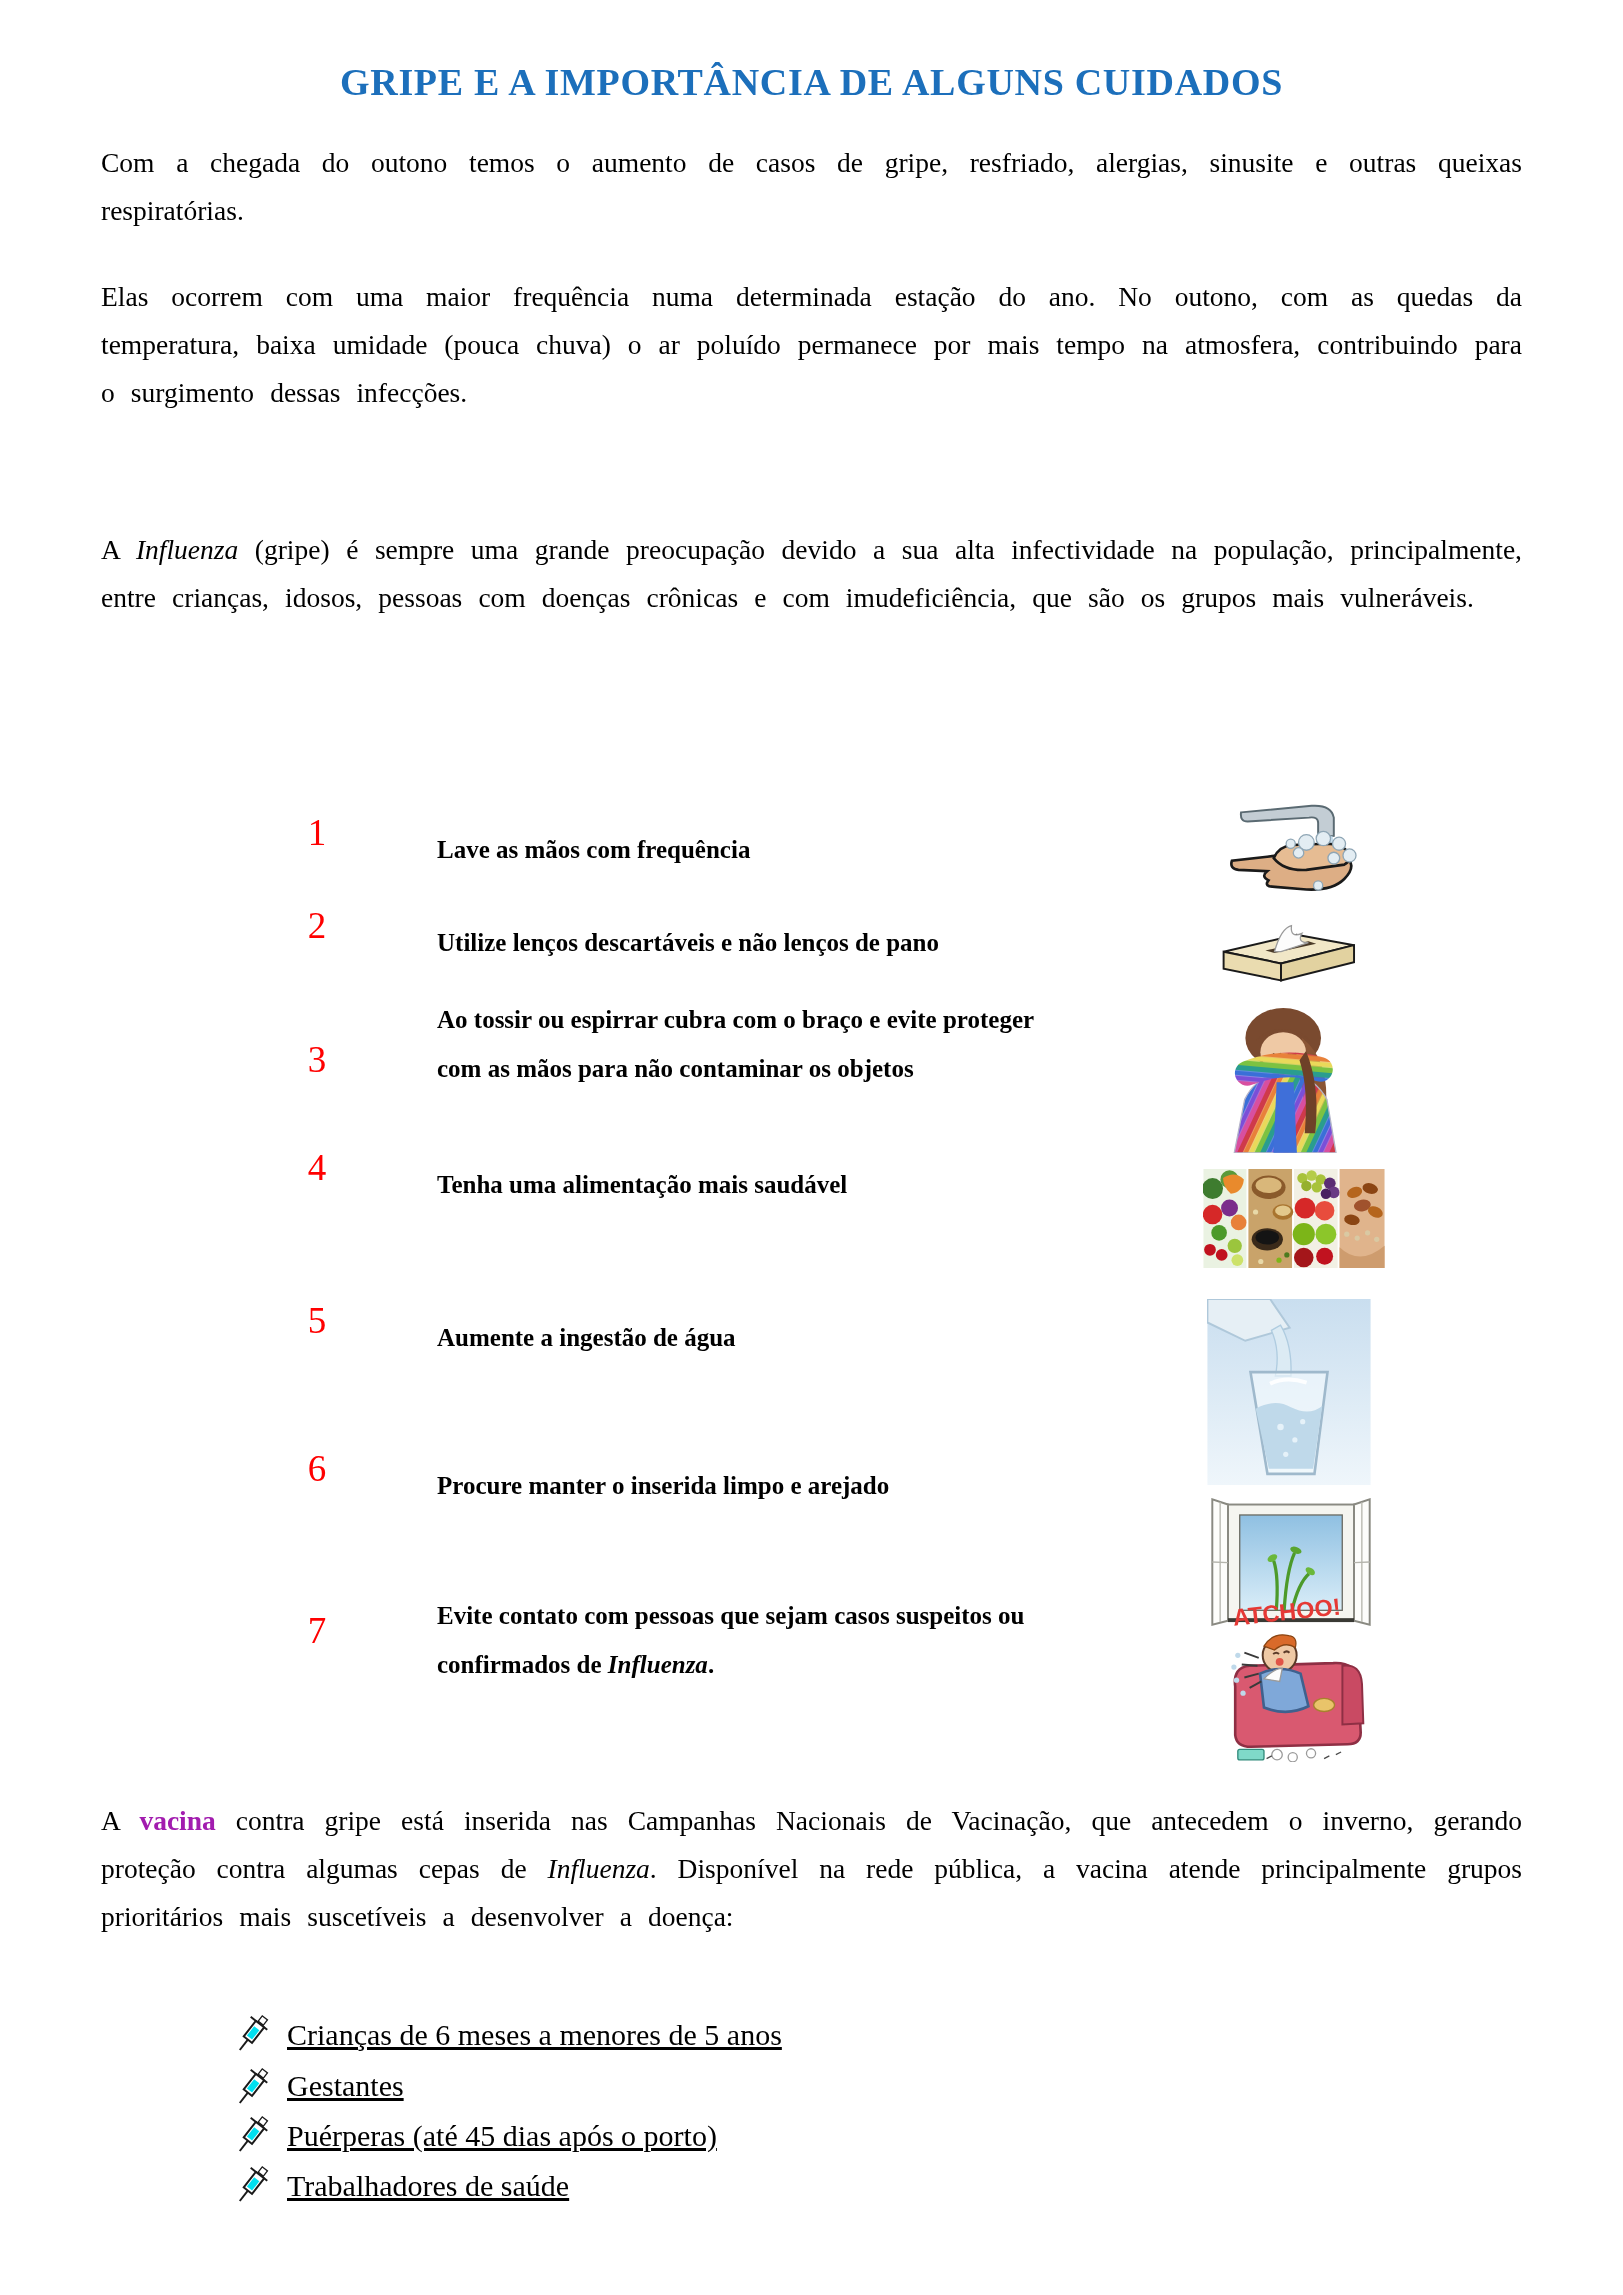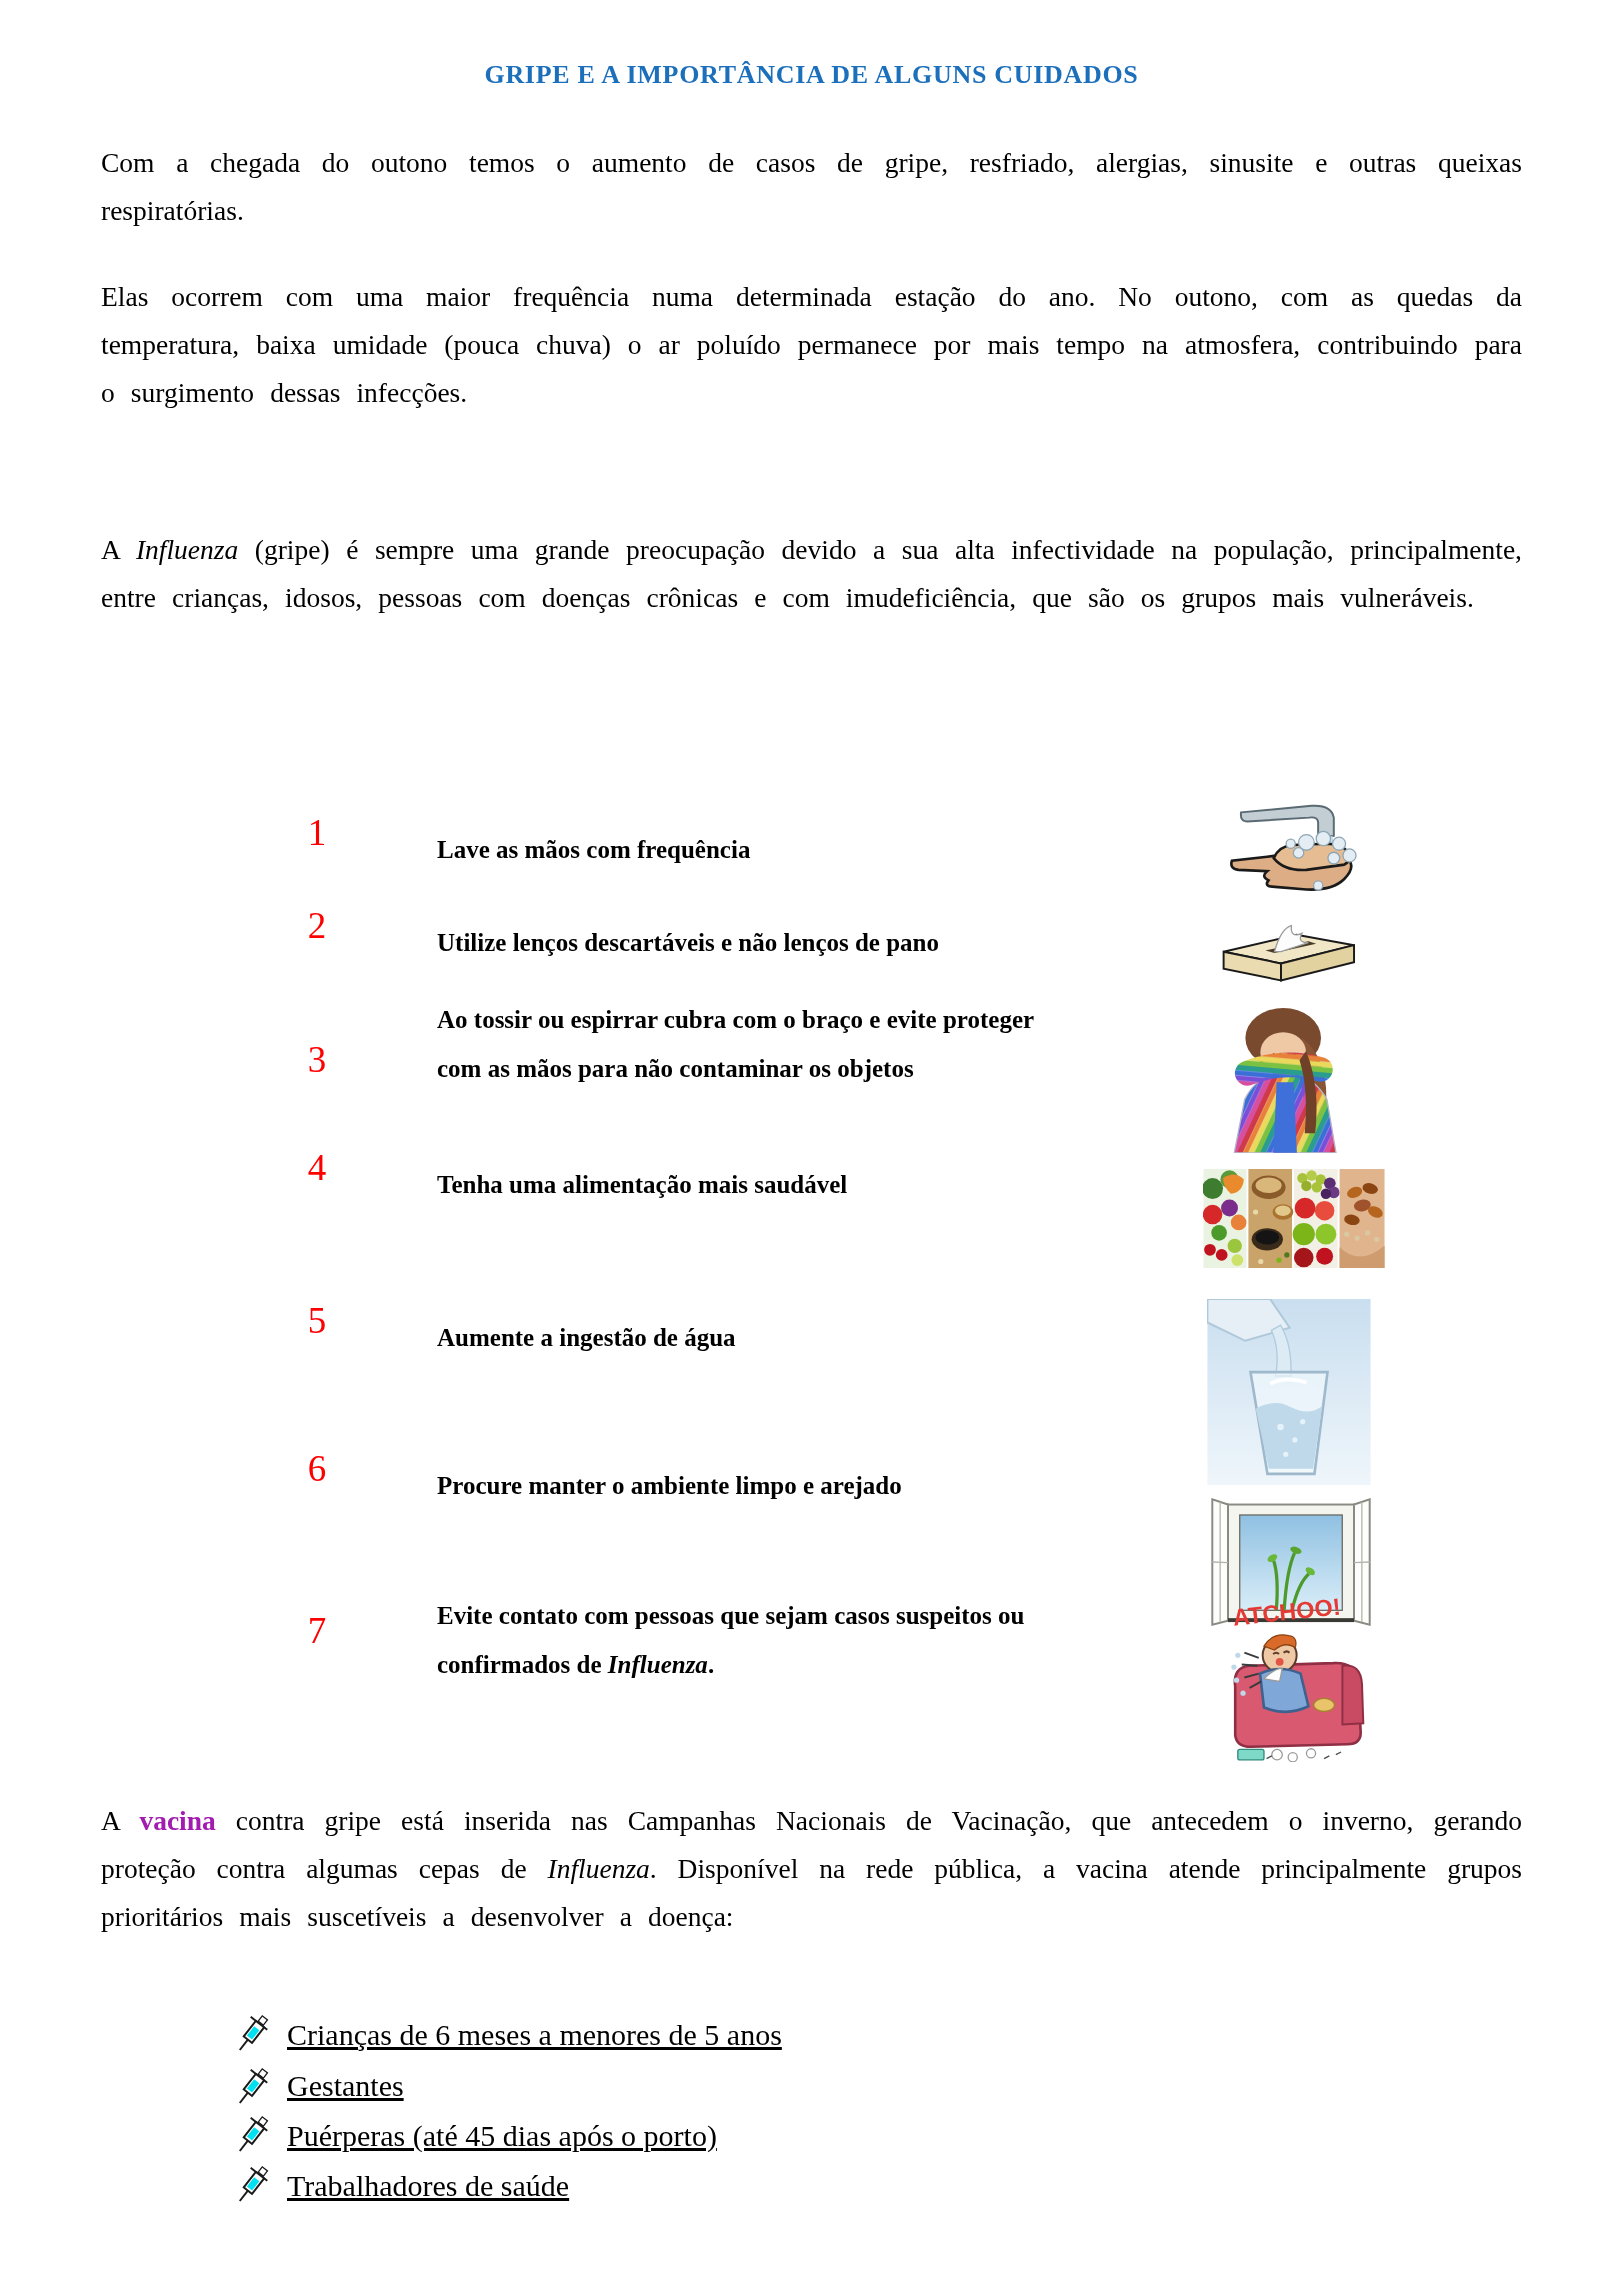--- a/index.html
+++ b/index.html
@@ -7,21 +7,21 @@
     position:relative;
     width:1623px;
     height:2295px;
     background:#ffffff;
     font-family:"Liberation Serif","DejaVu Serif",serif;
     color:#000000;
     overflow:hidden;
   }
   .doc-title{
     position:absolute;top:60px;left:0;width:1623px;
-    text-align:center;font-size:26px;font-weight:bold;
+    text-align:center;font-size:38px;font-weight:bold;
     letter-spacing:0.7px;color:#1C6FBB;margin:0;
   }
   .para{
     position:absolute;left:101px;width:1421px;
     font-size:27.5px;line-height:48px;margin:0;
     text-align:justify;word-spacing:9.2px;
   }
   .para.centered{text-align:center;}
   .red-bold{color:#a21caf;font-weight:bold;}
   .care-number{
@@ -70,21 +70,21 @@
   <div class="care-number" style="top:1040px;">3</div>
   <div class="care-text" style="top:995px;">Ao tossir ou espirrar cubra com o braço e evite proteger com as mãos para não contaminar os objetos</div>
 
   <div class="care-number" style="top:1148px;">4</div>
   <div class="care-text" style="top:1160px;">Tenha uma alimentação mais saudável</div>
 
   <div class="care-number" style="top:1301px;">5</div>
   <div class="care-text" style="top:1313px;">Aumente a ingestão de água</div>
 
   <div class="care-number" style="top:1449px;">6</div>
-  <div class="care-text" style="top:1461px;">Procure manter o ambiente limpo e arejado</div>
+  <div class="care-text" style="top:1461px;">Procure manter o inserida limpo e arejado</div>
 
   <div class="care-number" style="top:1611px;">7</div>
   <div class="care-text" style="top:1591px;"><span>Evite contato com pessoas que sejam casos suspeitos ou confirmados de </span><i>Influenza</i><span>.</span></div>
 
   <div class="illu" style="left:1228px;top:798px;width:145px;height:98px;">
     <svg viewBox="0 0 222 150">
       <path d="M20,22 L128,12 Q158,10 162,30 L162,58 L138,60 L138,38 Q138,28 124,30 L30,36 Q18,36 20,22 Z" fill="#C3CDD4" stroke="#5A6A72" stroke-width="3"></path>
       <polygon points="140,58 160,58 166,92 134,92" fill="#BBD7EA" opacity="0.85"></polygon>
       <path d="M6,96 Q2,108 16,110 L60,112 Q50,120 62,126 Q54,136 72,136 L120,140 Q160,142 178,124 Q196,106 184,92 Q168,78 138,80 L60,90 Z" fill="#DDAE85" stroke="#1A1A1A" stroke-width="4"></path>
       <path d="M70,92 Q78,74 98,72 L150,70 Q176,70 184,84 Q190,96 178,102 L120,110 Q86,112 70,92 Z" fill="#E6BC93" stroke="#1A1A1A" stroke-width="4"></path>

